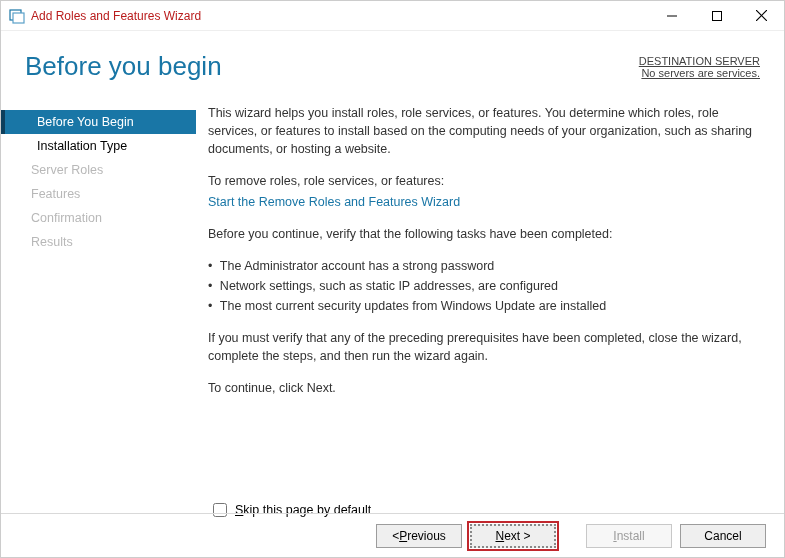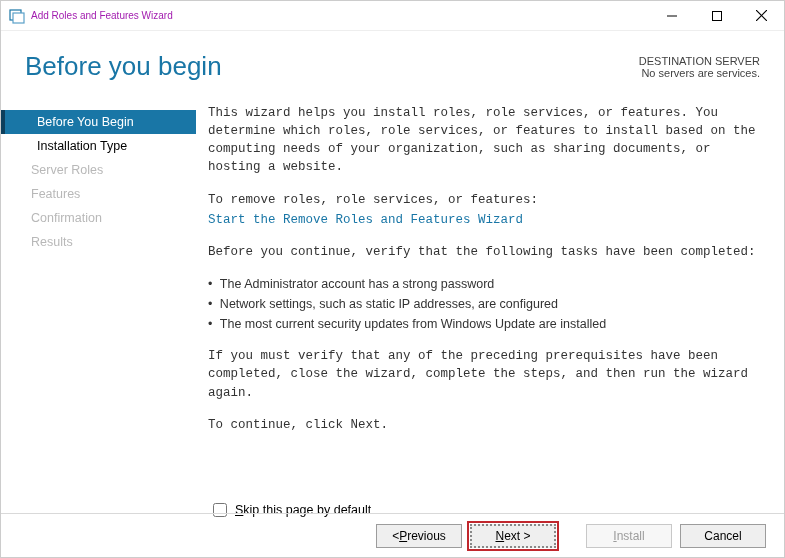--- a/index.html
+++ b/index.html
@@ -18,21 +18,21 @@
     align-items: center;
     height: 30px;
     padding: 0 0 0 8px;
     border-bottom: 1px solid #eee;
   }
   .titlebar .icon {
     width: 16px; height: 16px;
     margin-right: 6px;
     display:flex;align-items:center;justify-content:center;
   }
-  .titlebar .title { font-size: 10px; color:#a21caf; }
+  .titlebar .title { font-size: 12px; color:#b91c1c; }
   .winbtns { margin-left: auto; display:flex; }
   .winbtn {
     width: 45px; height: 30px;
     display:flex;align-items:center;justify-content:center;
     font-size: 12px;
   }
   .header {
     display:flex;
     padding: 20px 24px 8px 24px;
     align-items:flex-start;
@@ -41,20 +41,21 @@
     font-size: 26px;
     font-weight: 300;
     color: #1976a6;
     flex:1;
   }
   .destsrv {
     text-align:right;
     font-size: 11px;
     color:#424242;
     margin-top:4px;
+    text-decoration:underline;
   }
   .body {
     display:flex;
     padding: 0 0 0 0;
   }
   .sidebar {
     width: 195px;
     padding: 20px 0 0 0;
   }
   .step {
@@ -69,21 +70,21 @@
     border-left:4px solid #0d3f5c;
   }
   .step.disabled { color:#b8b8b8;padding-left:26px; }
   .content {
     flex:1;
     padding: 14px 26px 0 12px;
     font-size: 12.5px;
     color:#333;
     line-height: 1.45;
   }
-  .content p { margin-bottom: 14px; font-family: Liberation Mono, monospace; }
+  .content p { margin-bottom: 14px; }
   .content .link { color:#1976a6; cursor:pointer; }
   .content ul { list-style: none; margin: 0 0 14px 0; }
   .content ul li::before { content:"• "; margin-right:4px; }
   .content ul li { margin-bottom:2px; }
   .skip {
     position:absolute;
     left: 212px;
     bottom: 40px;
     display:flex;
     align-items:center;

